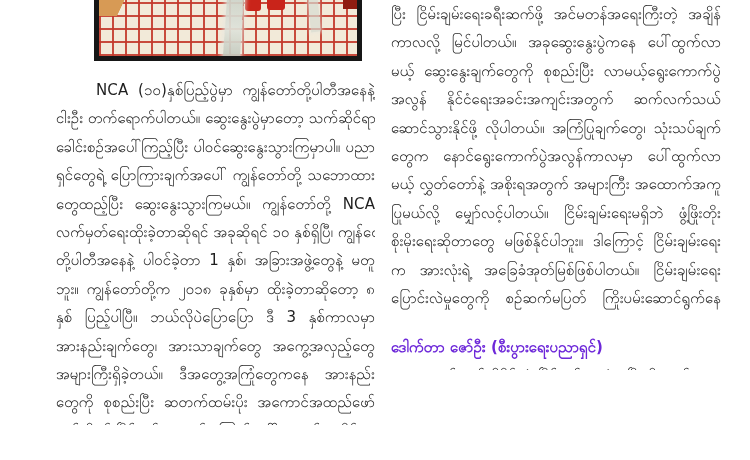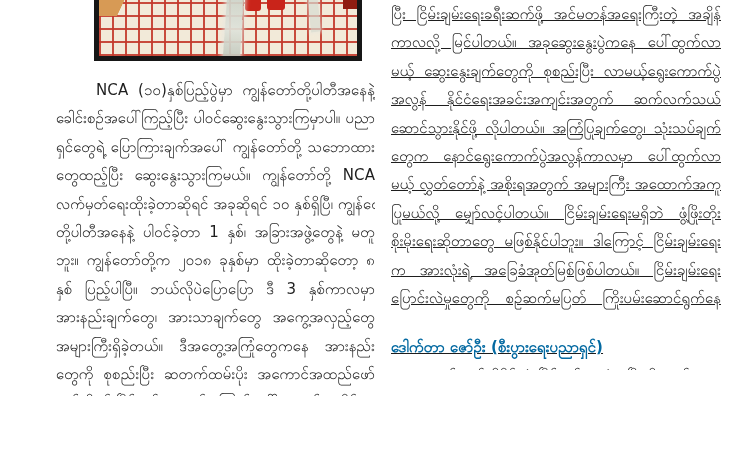--- a/index.html
+++ b/index.html
@@ -79,34 +79,34 @@
   }
   
   .col {
     position: absolute;
     font-size: 15px;
     line-height: 28.4px;
     color: #1e1e1e;
     letter-spacing: 0.1px;
   }
   .col-left  { left: 56px;  top: 76px; width: 319px; }
-  .col-right { left: 391px; top: 0px;  width: 330px; text-decoration: underline; }
+  .col-right { left: 391px; top: 0px;  width: 330px; }
   .line {
     text-align: justify;
     text-align-last: justify;
     white-space: nowrap;
     overflow: hidden;
     height: 28.4px;
   }
   .line.para-end { text-align-last: left; white-space: normal; }
   .byline {
     margin-top: 21px;
     font-weight: bold;
     font-size: 15px;
-    color: #0369a1;
+    color: #6d28d9;
   }
   .partial-line {
     height: 8px;
     overflow: hidden;
     line-height: 28.4px;
   }
   .partial-line.indented { text-indent: 40px; }
 </style>
 </head>
 <body>
@@ -118,20 +118,21 @@
     <div class="red-patch-a"></div>
     <div class="red-patch-b"></div>
     <div class="red-patch-right"></div>
     <div class="grey-streak"></div>
     <div class="grey-streak2"></div>
   </div>
 
   <div class="col col-left">
     <div>
         <div class="line" style="text-indent: 40px;">NCA (၁၀)နှစ်ပြည့်ပွဲမှာ ကျွန်တော်တို့ပါတီအနေနဲ့</div>
+        <div class="line">ငါးဦး တက်ရောက်ပါတယ်။ ဆွေးနွေးပွဲမှာတော့ သက်ဆိုင်ရာ</div>
         <div class="line">ခေါင်းစဉ်အပေါ်ကြည့်ပြီး ပါဝင်ဆွေးနွေးသွားကြမှာပါ။ ပညာ</div>
         <div class="line">ရှင်တွေရဲ့ ပြောကြားချက်အပေါ် ကျွန်တော်တို့ သဘောထား</div>
         <div class="line">တွေထည့်ပြီး ဆွေးနွေးသွားကြမယ်။ ကျွန်တော်တို့ NCA</div>
         <div class="line">လက်မှတ်ရေးထိုးခဲ့တာဆိုရင် အခုဆိုရင် ၁၀ နှစ်ရှိပြီ၊ ကျွန်တော်</div>
         <div class="line">တို့ပါတီအနေနဲ့ ပါဝင်ခဲ့တာ 1 နှစ်၊ အခြားအဖွဲ့တွေနဲ့ မတူ</div>
         <div class="line">ဘူး။ ကျွန်တော်တို့က ၂၀၁၈ ခုနှစ်မှာ ထိုးခဲ့တာဆိုတော့ ၈</div>
         <div class="line">နှစ် ပြည့်ပါပြီ။ ဘယ်လိုပဲပြောပြော ဒီ 3 နှစ်ကာလမှာ</div>
         <div class="line">အားနည်းချက်တွေ၊ အားသာချက်တွေ အကွေ့အလှည့်တွေ</div>
         <div class="line">အများကြီးရှိခဲ့တယ်။ ဒီအတွေ့အကြုံတွေကနေ အားနည်း</div>
         <div class="line">တွေကို စုစည်းပြီး ဆတက်ထမ်းပိုး အကောင်အထည်ဖော်</div>

